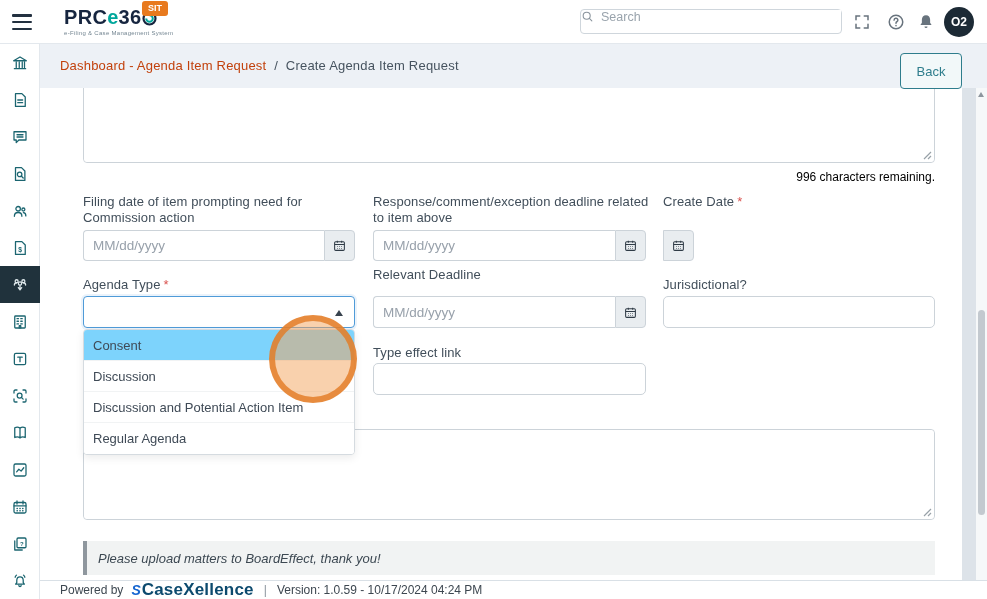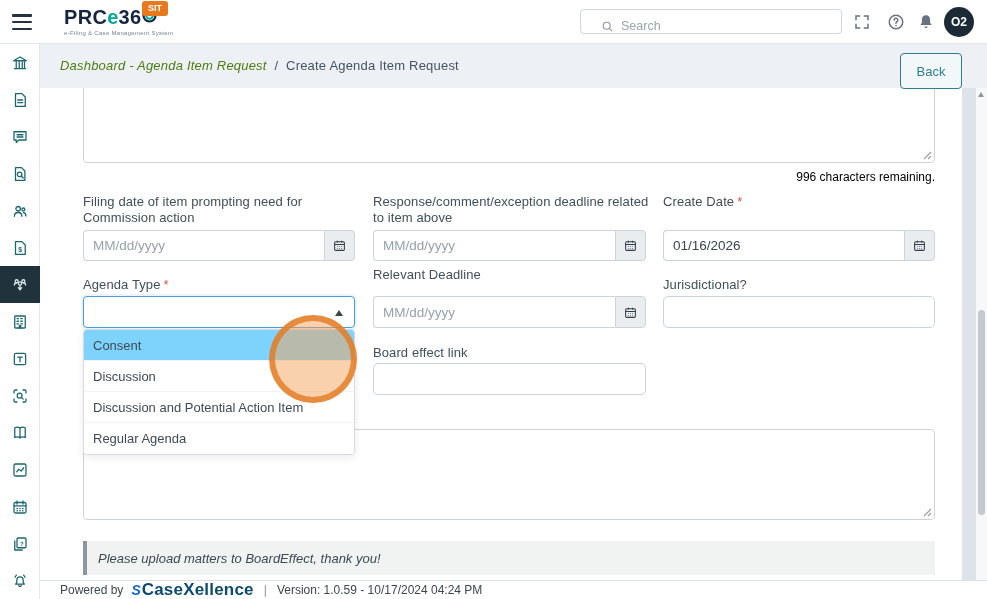--- a/index.html
+++ b/index.html
@@ -6,42 +6,42 @@
   html,body { background:#fff; }
   .app {
     position: relative; width: 987px; height: 599px; overflow: hidden;
     font-family: "Liberation Sans", sans-serif; color:#3e4a56; background:#fff;
   }
   
   .hdr { position:absolute; left:0; top:0; width:987px; height:44px; background:#fff; border-bottom:1px solid #e3e8ed; z-index:10; }
   .hamburger { position:absolute; left:12px; top:14px; width:20px; height:16px; display:flex; flex-direction:column; justify-content:space-between; cursor:pointer; }
   .hamburger span { display:block; height:2.5px; background:#233140; border-radius:1px; }
   .logo { position:absolute; left:64px; top:6px; cursor:pointer; }
-  .logo-line { font-size:20px; font-weight:bold; letter-spacing:.3px; display:flex; }
+  .logo-line { font-size:20px; font-weight:bold; letter-spacing:.3px; display:flex; align-items:center; }
   .logo-prc,.logo-num { color:#16253f; }
   .logo-e { color:#00a79c; }
   .logo-mark { margin-left:1px; margin-top:2px; }
   .tagline { font-size:6px; color:#748692; letter-spacing:.3px; margin-top:1px; }
   .env-badge { position:absolute; left:142px; top:1px; background:#e87a1e; color:#fff; font-size:9px; font-weight:bold; padding:2px 6px 3px; border-radius:3px; }
-  .search { position:absolute; left:580px; top:9px; width:262px; height:25px; border:1px solid #cfd6dc; border-radius:4px; background:#fff; display:flex; align-items:flex-end; padding:0 20px; }
+  .search { position:absolute; left:580px; top:9px; width:262px; height:25px; border:1px solid #cfd6dc; border-radius:4px; background:#fff; display:flex; align-items:flex-start; padding:0 0; }
   .search input { border:none; outline:none; flex:1; font-size:12.5px; color:#3e4a56; margin-left:7px; font-family:"Liberation Sans",sans-serif; }
   .search input::placeholder { color:#9aa4ad; }
   .hico { position:absolute; top:13px; width:18px; height:18px; cursor:pointer; }
   .avatar { position:absolute; left:944px; top:7px; width:30px; height:30px; border-radius:50%; background:#1c2a35; color:#fff; font-size:12px; font-weight:bold; display:flex; align-items:center; justify-content:center; cursor:pointer; }
   
   .sb { position:absolute; left:0; top:44px; width:40px; height:555px; background:#fff; border-right:1px solid #e3e8ed; z-index:9; display:flex; flex-direction:column; }
   .sb-item { width:40px; height:37px; display:flex; align-items:center; justify-content:center; cursor:pointer; }
   .sb-item svg { stroke:#1b6570; fill:none; stroke-width:1.7; stroke-linecap:round; stroke-linejoin:round; }
   .sb-item svg text { fill:#1b6570; stroke:none; font-family:"Liberation Sans",sans-serif; font-weight:bold; }
   .sb-item.active { background:#20323c; }
   .sb-item.active svg { stroke:#dfe9ec; }
   
   .crumbbar { position:absolute; left:40px; top:44px; width:947px; height:44px; background:#edf1f6; z-index:8; }
   .crumb { position:absolute; left:20px; top:14px; font-size:13px; letter-spacing:.2px; }
-  .crumb-link { color:#4d7c0f; cursor:pointer; text-decoration:none;font-style:italic; }
+  .crumb-link { color:#c2410c; cursor:pointer; text-decoration:none; }
   .crumb-sep { color:#46535f; margin:0 4px; }
   .crumb-cur { color:#46535f; }
   .back-btn { position:absolute; right:25px; top:9px; width:62px; height:36px; background:#f2f8f9; border:1px solid #2e7d8c; border-radius:4px; color:#2e7d8c; font-size:13px; font-family:"Liberation Sans",sans-serif; cursor:pointer; }
   
   .panel { position:absolute; left:40px; top:88px; width:922px; height:492px; background:#fff; overflow:hidden; z-index:5; }
   .ta-wrap { position:absolute; border:1px solid #ccd3d9; border-radius:4px; background:#fff; }
   .ta-wrap textarea { width:100%; height:100%; border:none; outline:none; resize:none; border-radius:4px; font-family:"Liberation Sans",sans-serif; font-size:13px; padding:6px 9px; color:#3a4550; }
   .resize-grip { position:absolute; right:2px; bottom:2px; }
   .chars-left { position:absolute; right:27px; top:82px; font-size:12px; color:#000000; }
   .f-label { position:absolute; font-size:13px; color:#414e5a; line-height:16px; letter-spacing:.1px; }
@@ -253,21 +253,20 @@
     <div class="igroup" style="left:333px; top:142px; width:273px; height:31px;">
       <input class="inp" placeholder="MM/dd/yyyy" style="">
       <div class="addon">
         <svg width="13" height="13" viewBox="0 0 24 24">
             <rect x="3" y="5" width="18" height="16" rx="2"></rect>
             <path d="M8 3 v4 M16 3 v4 M3 10 h18 M7.5 14 h1 M11.5 14 h1 M15.5 14 h1 M7.5 17.5 h1 M11.5 17.5 h1 M15.5 17.5 h1"></path>
           </svg>
       </div>
     </div>
     <div class="igroup" style="left:623px; top:142px; width:272px; height:31px;">
-      <input class="inp" value="01/16/2026" style="">
       <div class="addon">
         <svg width="13" height="13" viewBox="0 0 24 24">
             <rect x="3" y="5" width="18" height="16" rx="2"></rect>
             <path d="M8 3 v4 M16 3 v4 M3 10 h18 M7.5 14 h1 M11.5 14 h1 M15.5 14 h1 M7.5 17.5 h1 M11.5 17.5 h1 M15.5 17.5 h1"></path>
           </svg>
       </div>
     </div>
 
     <div class="f-label" style="left:43px; top:189px;"><span>Agenda Type</span><span class="req">*</span></div>
     <div class="f-label" style="left:333px; top:179px;"><span>Relevant Deadline</span></div>
@@ -282,21 +281,21 @@
         <svg width="13" height="13" viewBox="0 0 24 24">
             <rect x="3" y="5" width="18" height="16" rx="2"></rect>
             <path d="M8 3 v4 M16 3 v4 M3 10 h18 M7.5 14 h1 M11.5 14 h1 M15.5 14 h1 M7.5 17.5 h1 M11.5 17.5 h1 M15.5 17.5 h1"></path>
           </svg>
       </div>
     </div>
     <div class="igroup" style="left:623px; top:208px; width:272px; height:32px;">
       <input class="inp" style="border-radius: 5px; border-right: 1px solid rgb(204, 211, 217);">
     </div>
 
-    <div class="f-label" style="left:333px; top:257px;"><span>Board effect link</span></div>
+    <div class="f-label" style="left:333px; top:257px;"><span>Type effect link</span></div>
     <div class="igroup" style="left:333px; top:275px; width:273px; height:32px;">
       <input class="inp" style="border-radius: 5px; border-right: 1px solid rgb(204, 211, 217);">
     </div>
 
     <div class="ta-wrap" style="left:43px; top:341px; width:852px; height:91px;">
       <textarea style=""></textarea>
       <svg class="resize-grip" width="9" height="9" viewBox="0 0 9 9">
           <path d="M8 1 L1 8 M8 5 L5 8" stroke="#98a1a8" stroke-width="1.2"></path>
         </svg>
     </div>

